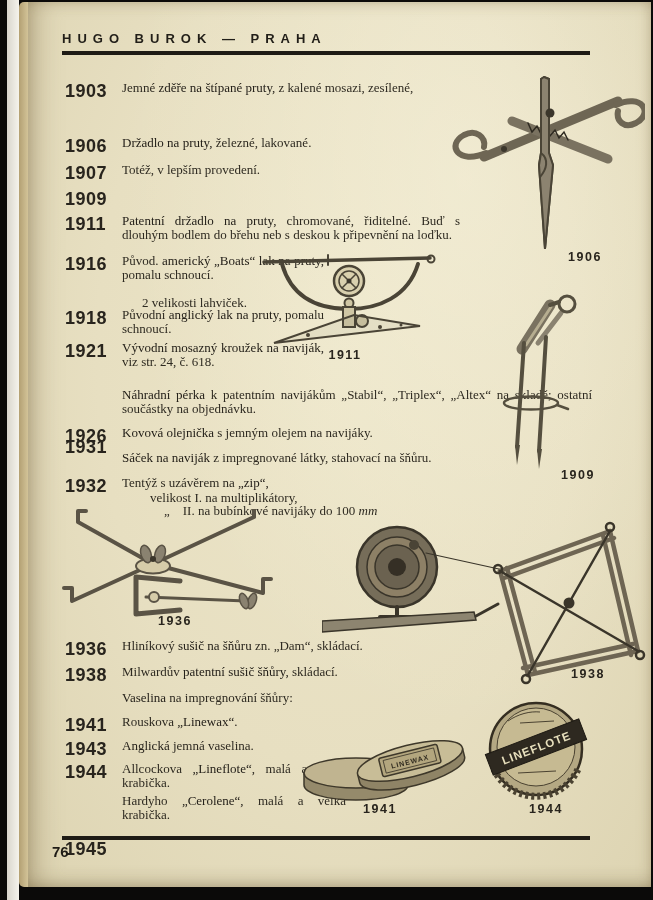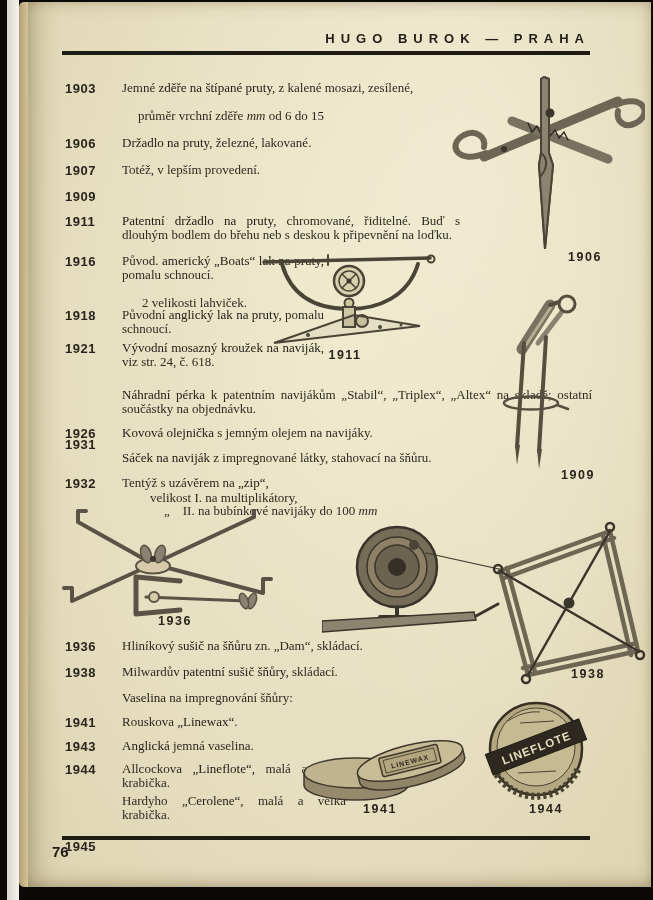--- a/index.html
+++ b/index.html
@@ -16,28 +16,28 @@
     position:absolute;left:28px;top:2px;right:2px;bottom:13px;
     background:
       radial-gradient(ellipse at 70% 20%, rgba(255,252,235,.35), rgba(0,0,0,0) 55%),
       radial-gradient(ellipse at 50% 40%, #ece5c8 0%, #e7dfc1 55%, #ddd4b2 100%);
     box-shadow:
       inset 20px 0 30px -18px rgba(115,95,55,.55),
       inset -8px 0 16px -10px rgba(115,95,55,.35),
       inset 0 -12px 20px -12px rgba(100,85,50,.45),
       inset 0 10px 16px -12px rgba(100,85,50,.30);
   }
-  .hdr{position:absolute;left:34px;top:29px;width:528px;text-align:right;
+  .hdr{position:absolute;left:34px;top:29px;width:528px;text-align:left;
     font-family:"Liberation Sans",sans-serif;font-weight:bold;font-size:13px;
     letter-spacing:6px;color:#211e18;}
   .rule{position:absolute;left:34px;width:528px;height:4px;background:#1e1b15;}
   .rule-top{top:49px;}
   .rule-bottom{top:834px;}
   .num{position:absolute;left:37px;width:52px;
-    font-family:"Liberation Sans",sans-serif;font-weight:bold;font-size:13px;
+    font-family:"Liberation Sans",sans-serif;font-weight:bold;font-size:18px;
     letter-spacing:.5px;color:#28241d;}
   .txt{position:absolute;left:94px;font-size:13px;line-height:14px;color:#2e2a21;}
   .just{text-align:justify;}
   .nowrap{white-space:nowrap;}
   .seg-n{font-weight:normal;}
   .seg-b{font-weight:normal;color:#25211a;}
   .seg-i{font-style:italic;}
   .caption{position:absolute;width:64px;text-align:center;
     font-family:"Liberation Sans",sans-serif;font-weight:bold;font-size:12.5px;
     letter-spacing:1.5px;color:#28241d;}
@@ -51,21 +51,20 @@
 <div class="strip-white"></div>
 <div class="page-edge"></div>
 
 <div class="page">
 
   <div class="hdr">HUGO BUROK — PRAHA</div>
   <div class="rule rule-top"></div>
 
   <div class="num" style="top:79px">1903</div>
   <div class="txt just" style="top:79px;width:333px"><span class="seg-n">Jemné </span><span class="seg-b">zděře na štípané pruty,</span><span class="seg-n"> z kalené mosazi, zesílené,</span></div>
-  <div class="txt nowrap" style="top:107px;left:110px"><span class="seg-n">průměr vrchní zděře </span><span class="seg-i">mm</span><span class="seg-n"> od </span><span class="seg-b">6</span><span class="seg-n"> do </span><span class="seg-b">15</span></div>
 
   <div class="num" style="top:134px">1906</div>
   <div class="txt nowrap" style="top:134px"><span class="seg-b">Držadlo na pruty,</span><span class="seg-n"> železné, lakované.</span></div>
 
   <div class="num" style="top:161px">1907</div>
   <div class="txt nowrap" style="top:161px"><span class="seg-n">Totéž, v lepším provedení.</span></div>
 
   <div class="num" style="top:187px">1909</div>
 
   <div class="num" style="top:212px">1911</div>

